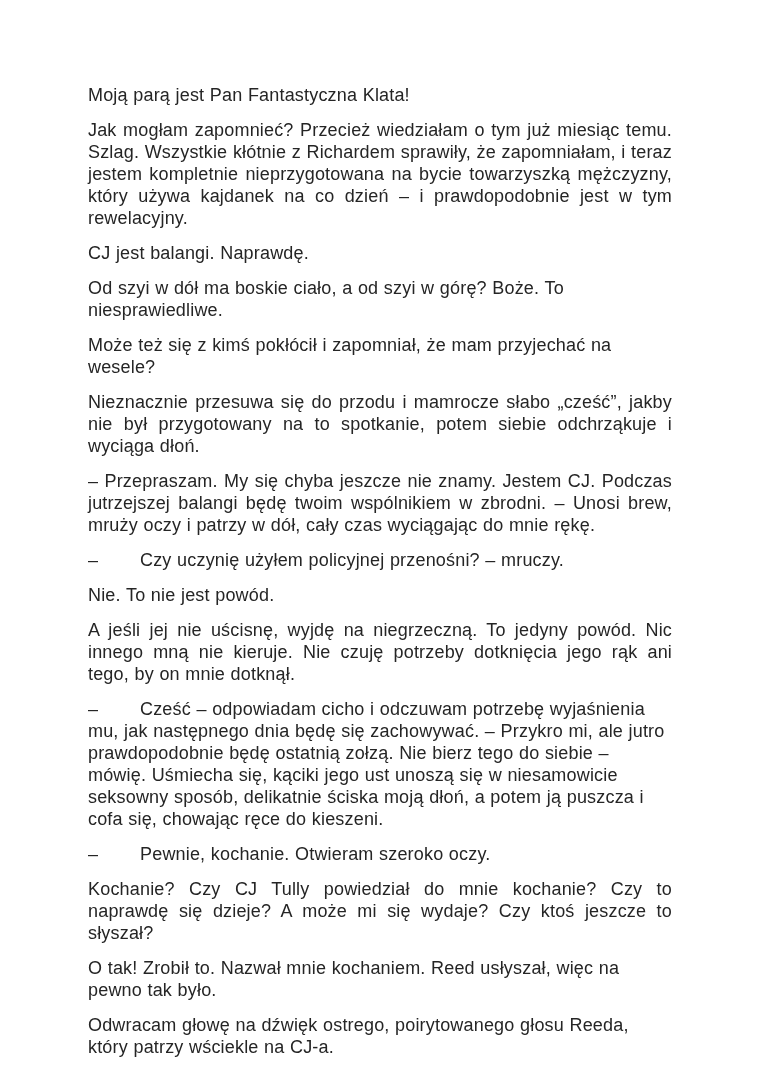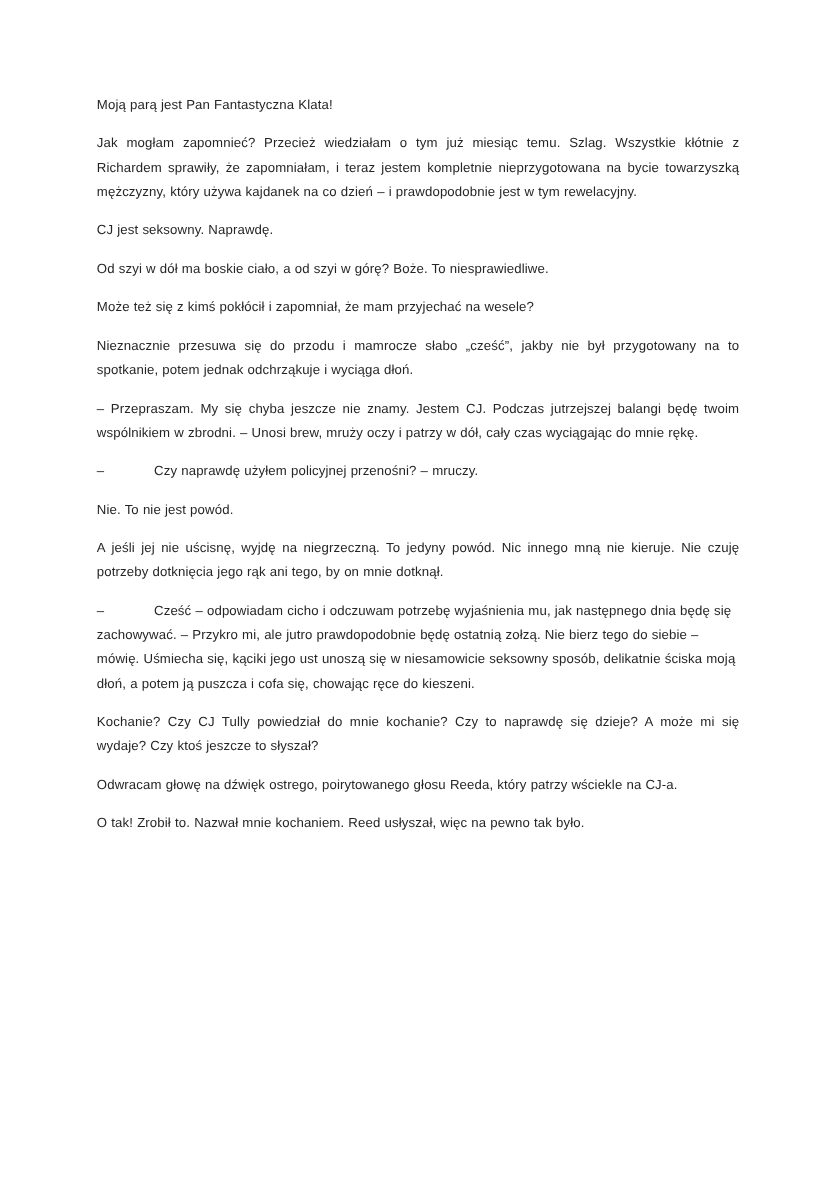--- a/index.html
+++ b/index.html
@@ -20,21 +20,21 @@
 
   .text-column {
     position: absolute;
     left: 88px;
     top: 84px;
     width: 584px;
   }
 
   .para {
     font-family: "Liberation Sans", sans-serif;
-    font-size: 12px;
+    font-size: 18px;
     line-height: 22px;
     color: #272727;
     text-align: justify;
     text-justify: inter-word;
     margin: 0 0 13px 0;
     -webkit-font-smoothing: antialiased;
     letter-spacing: 0.01em;
     word-spacing: 0.02em;
   }
 
@@ -65,26 +65,27 @@
     filter: contrast(1.02);
   }
 </style>
 </head>
 <body>
 
 <div class="page">
   <div class="text-column" id="text-column">
       <p class="para single">Moją parą jest Pan Fantastyczna Klata!</p>
       <p class="para">Jak mogłam zapomnieć? Przecież wiedziałam o tym już miesiąc temu. Szlag. Wszystkie kłótnie z Richardem sprawiły, że zapomniałam, i teraz jestem kompletnie nieprzygotowana na bycie towarzyszką mężczyzny, który używa kajdanek na co dzień – i prawdopodobnie jest w tym rewelacyjny.</p>
-      <p class="para single">CJ jest seksowny. Naprawdę.</p>
+      <p class="para single">CJ jest balangi. Naprawdę.</p>
       <p class="para single">Od szyi w dół ma boskie ciało, a od szyi w górę? Boże. To niesprawiedliwe.</p>
       <p class="para single">Może też się z kimś pokłócił i zapomniał, że mam przyjechać na wesele?</p>
-      <p class="para">Nieznacznie przesuwa się do przodu i mamrocze słabo „cześć”, jakby nie był przygotowany na to spotkanie, potem jednak odchrząkuje i wyciąga dłoń.</p>
+      <p class="para">Nieznacznie przesuwa się do przodu i mamrocze słabo „cześć”, jakby nie był przygotowany na to spotkanie, potem siebie odchrząkuje i wyciąga dłoń.</p>
       <p class="para">– Przepraszam. My się chyba jeszcze nie znamy. Jestem CJ. Podczas jutrzejszej balangi będę twoim wspólnikiem w zbrodni. – Unosi brew, mruży oczy i patrzy w dół, cały czas wyciągając do mnie rękę.</p>
-      <p class="para dialogue single"><span class="dash">–</span><span>Czy naprawdę użyłem policyjnej przenośni? – mruczy.</span></p>
+      <p class="para dialogue single"><span class="dash">–</span><span>Czy uczynię użyłem policyjnej przenośni? – mruczy.</span></p>
       <p class="para single">Nie. To nie jest powód.</p>
       <p class="para">A jeśli jej nie uścisnę, wyjdę na niegrzeczną. To jedyny powód. Nic innego mną nie kieruje. Nie czuję potrzeby dotknięcia jego rąk ani tego, by on mnie dotknął.</p>
       <p class="para dialogue"><span class="dash">–</span><span>Cześć – odpowiadam cicho i odczuwam potrzebę wyjaśnienia mu, jak następnego dnia będę się zachowywać. – Przykro mi, ale jutro prawdopodobnie będę ostatnią zołzą. Nie bierz tego do siebie – mówię. Uśmiecha się, kąciki jego ust unoszą się w niesamowicie seksowny sposób, delikatnie ściska moją dłoń, a potem ją puszcza i cofa się, chowając ręce do kieszeni.</span></p>
+      <p class="para dialogue single"><span class="dash">–</span><span>Pewnie, kochanie. Otwieram szeroko oczy.</span></p>
       <p class="para">Kochanie? Czy CJ Tully powiedział do mnie kochanie? Czy to naprawdę się dzieje? A może mi się wydaje? Czy ktoś jeszcze to słyszał?</p>
+      <p class="para single">O tak! Zrobił to. Nazwał mnie kochaniem. Reed usłyszał, więc na pewno tak było.</p>
       <p class="para single">Odwracam głowę na dźwięk ostrego, poirytowanego głosu Reeda, który patrzy wściekle na CJ-a.</p>
-      <p class="para single">O tak! Zrobił to. Nazwał mnie kochaniem. Reed usłyszał, więc na pewno tak było.</p>
     </div>
 </div>
 
 </body></html>

